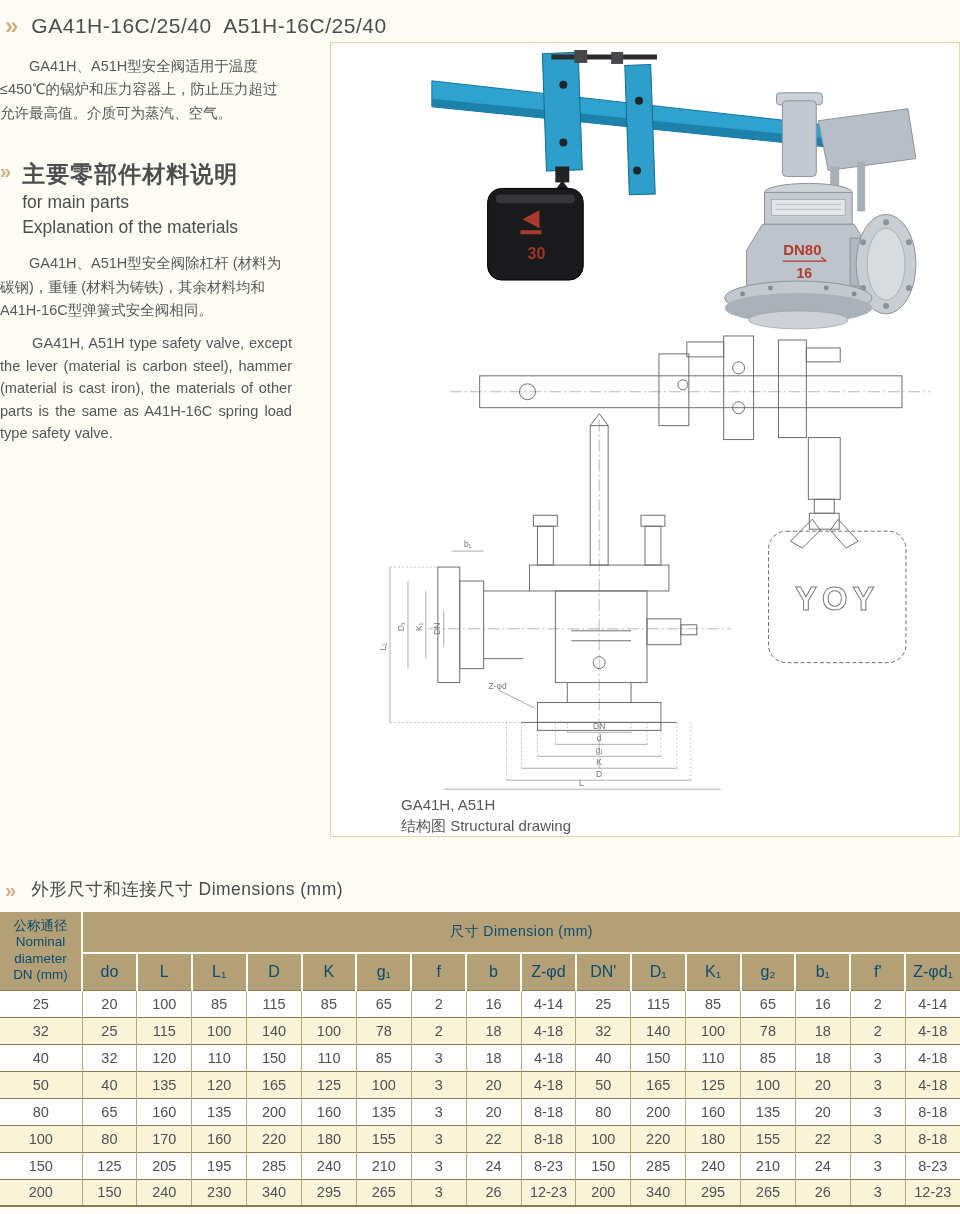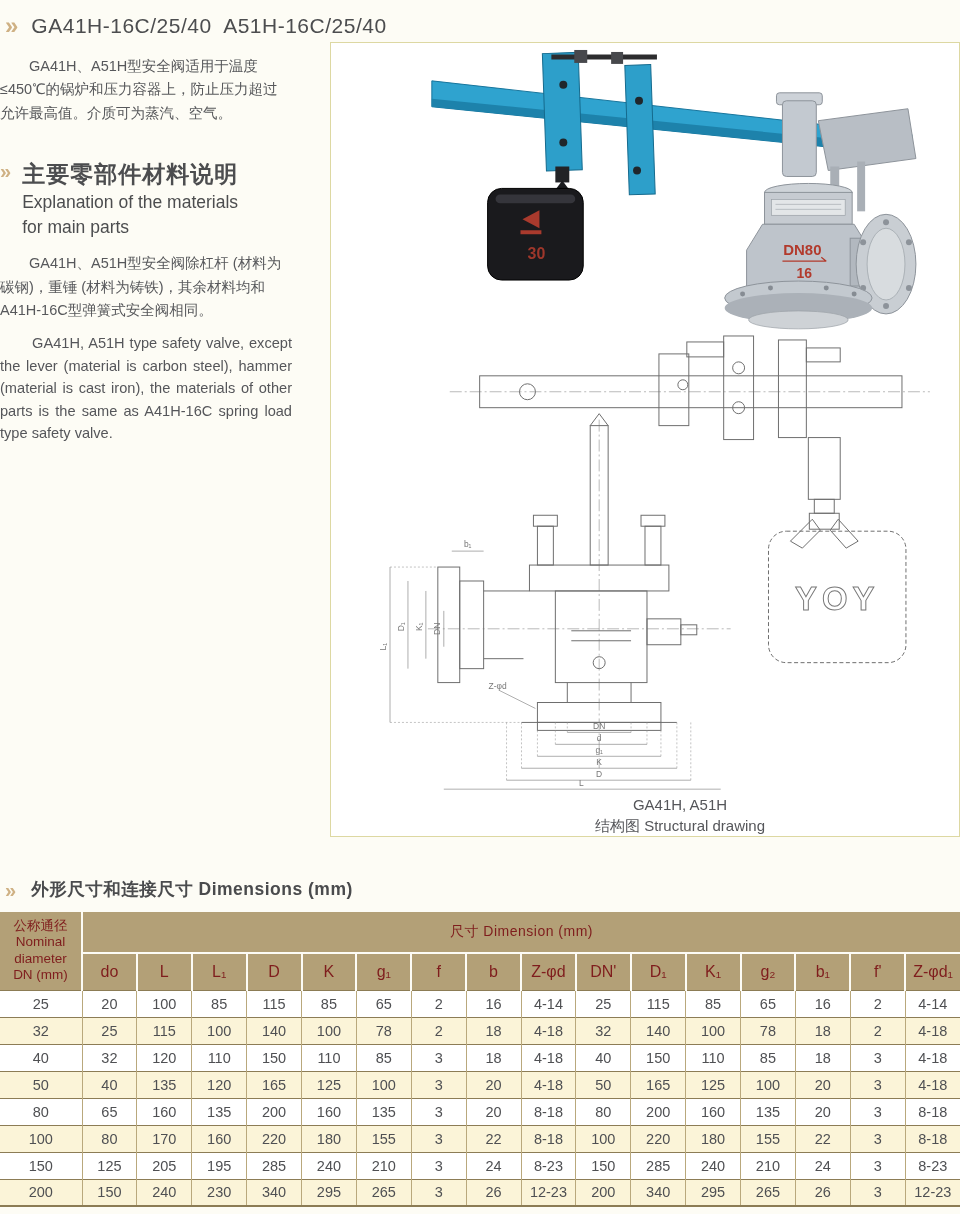--- a/index.html
+++ b/index.html
@@ -26,30 +26,30 @@
   .head-zh { font-size: 23px; font-weight: bold; color: #4c4d4f; letter-spacing: 1px; }
   .head-en { font-size: 17.5px; color: #4c4d4f; line-height: 1.4; }
 
   
   .figure-box {
     width: 672px; height: 795px; margin-left: 38px;
     border: 1px solid #ddd8a2; background: #ffffff;
     display: flex; flex-direction: column; position: relative;
   }
   .figure-box svg { display: block; }
-  .caption { text-align: center; font-size: 15px; color: #55565a; line-height: 1.4; padding-left: 70px; }
+  .caption { font-size: 15px; color: #55565a; line-height: 1.4; padding-left: 70px; }
 
   
   .dims { margin-top: 40px; }
   .dims-head { display: flex; gap: 15px; padding-left: 5px; align-items: center; margin-bottom: 11px; }
-  h2 { font-size: 17.5px; font-weight: bold; color: #4a4b4d; letter-spacing: .5px; }
+  h2 { font-size: 17.5px; font-weight: normal; color: #4a4b4d; letter-spacing: .5px; }
 
   table { width: 960px; border-collapse: collapse; table-layout: fixed; }
   col.c0 { width: 82px; }
-  thead th { background: #b3a077; color: #7f1d1d; font-weight: normal; }
+  thead th { background: #b3a077; color: #0c4a6e; font-weight: normal; }
   th.corner { border-right: 2px solid #fdfcf5; font-size: 13.5px; line-height: 1.22; vertical-align: middle; }
   th.group { font-size: 14px; height: 41px; border-bottom: 2px solid #fdfcf5; letter-spacing: .5px; }
   tr.col-row th { font-size: 16px; height: 37px; border-left: 2px solid #fdfcf5; }
   tr.col-row th:first-child { border-left: none; }
   tbody td {
     height: 27px; text-align: center; font-size: 14.5px; color: #4f5053;
     border-top: 1px solid #8c7c55; border-left: 1px solid #b9a87c;
   }
   tbody td:first-child { border-left: none; }
   tbody tr { background: #ffffff; border-radius: 7px; }
@@ -74,22 +74,22 @@
 
   <div class="top">
 
     <div class="left-col">
       <p class="zh">GA41H、A51H型安全阀适用于温度≤450℃的锅炉和压力容器上，防止压力超过允许最高值。介质可为蒸汽、空气。</p>
 
       <div class="sec-head">
         <span class="chev small">»</span>
         <div>
           <div class="head-zh">主要零部件材料说明</div>
+          <div class="head-en">for main parts</div>
           <div class="head-en">Explanation of the materials</div>
-          <div class="head-en">for main parts</div>
         </div>
       </div>
 
       <p class="zh">GA41H、A51H型安全阀除杠杆 (材料为碳钢)，重锤 (材料为铸铁)，其余材料均和A41H-16C型弹簧式安全阀相同。</p>
       <p class="en">GA41H, A51H type safety valve, except the lever (material is carbon steel), hammer (material is cast iron), the materials of other parts is the same as A41H-16C spring load type safety valve.</p>
     </div>
 
     <div class="figure-box">
 
       <svg viewBox="0 0 624 288" width="624" height="288">

